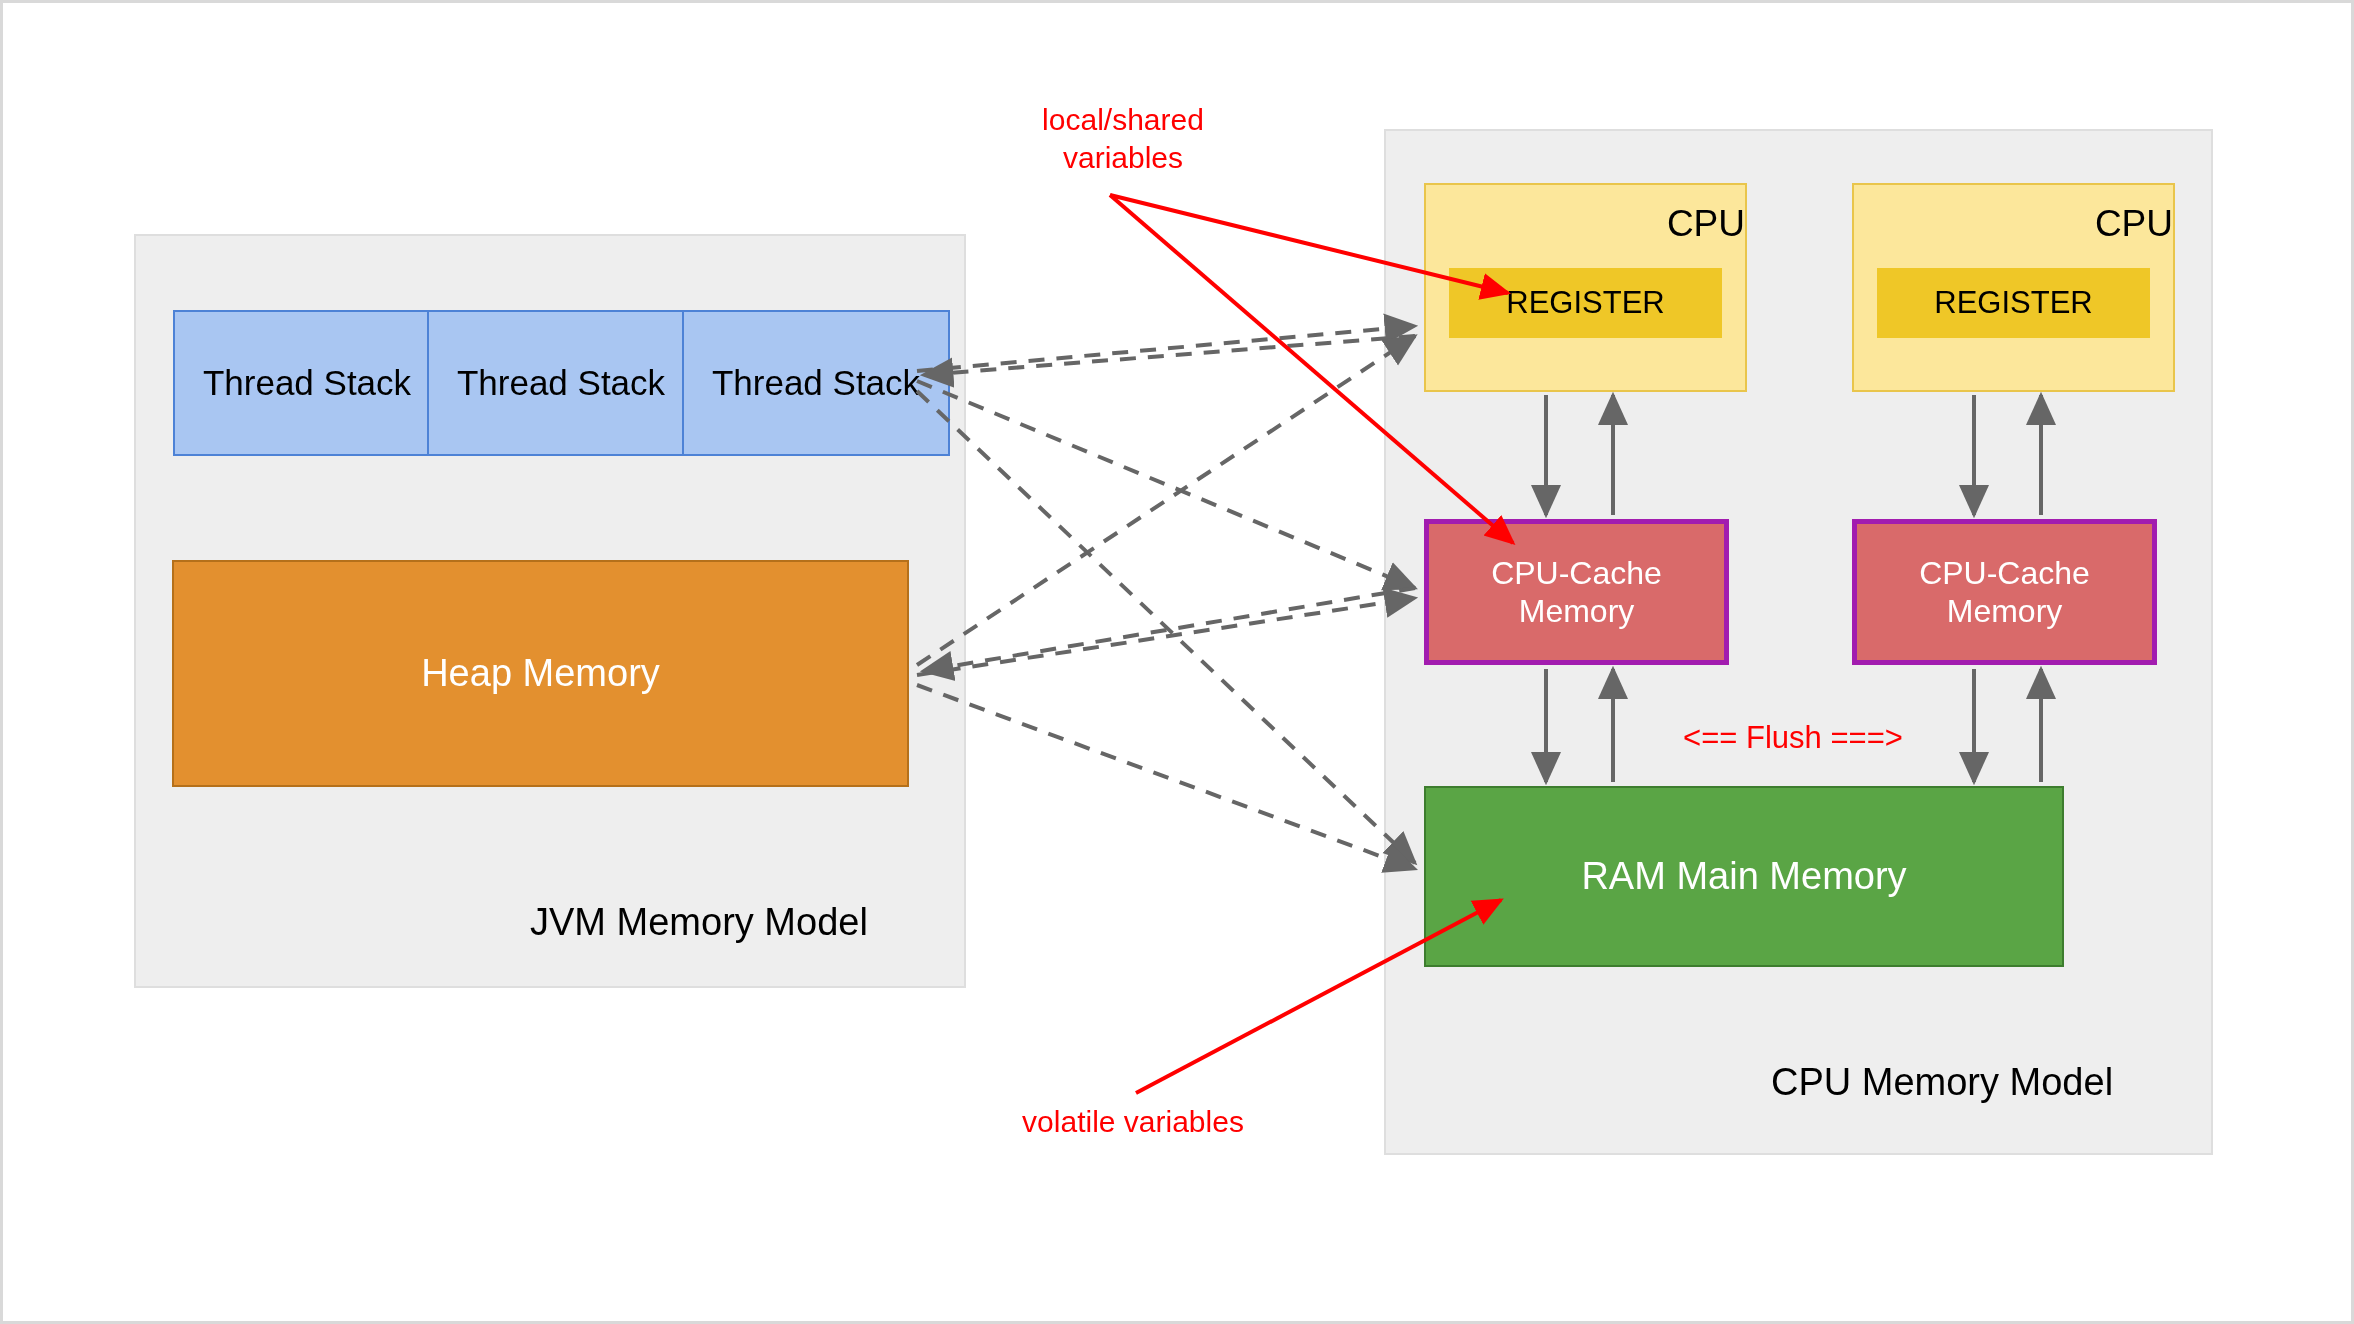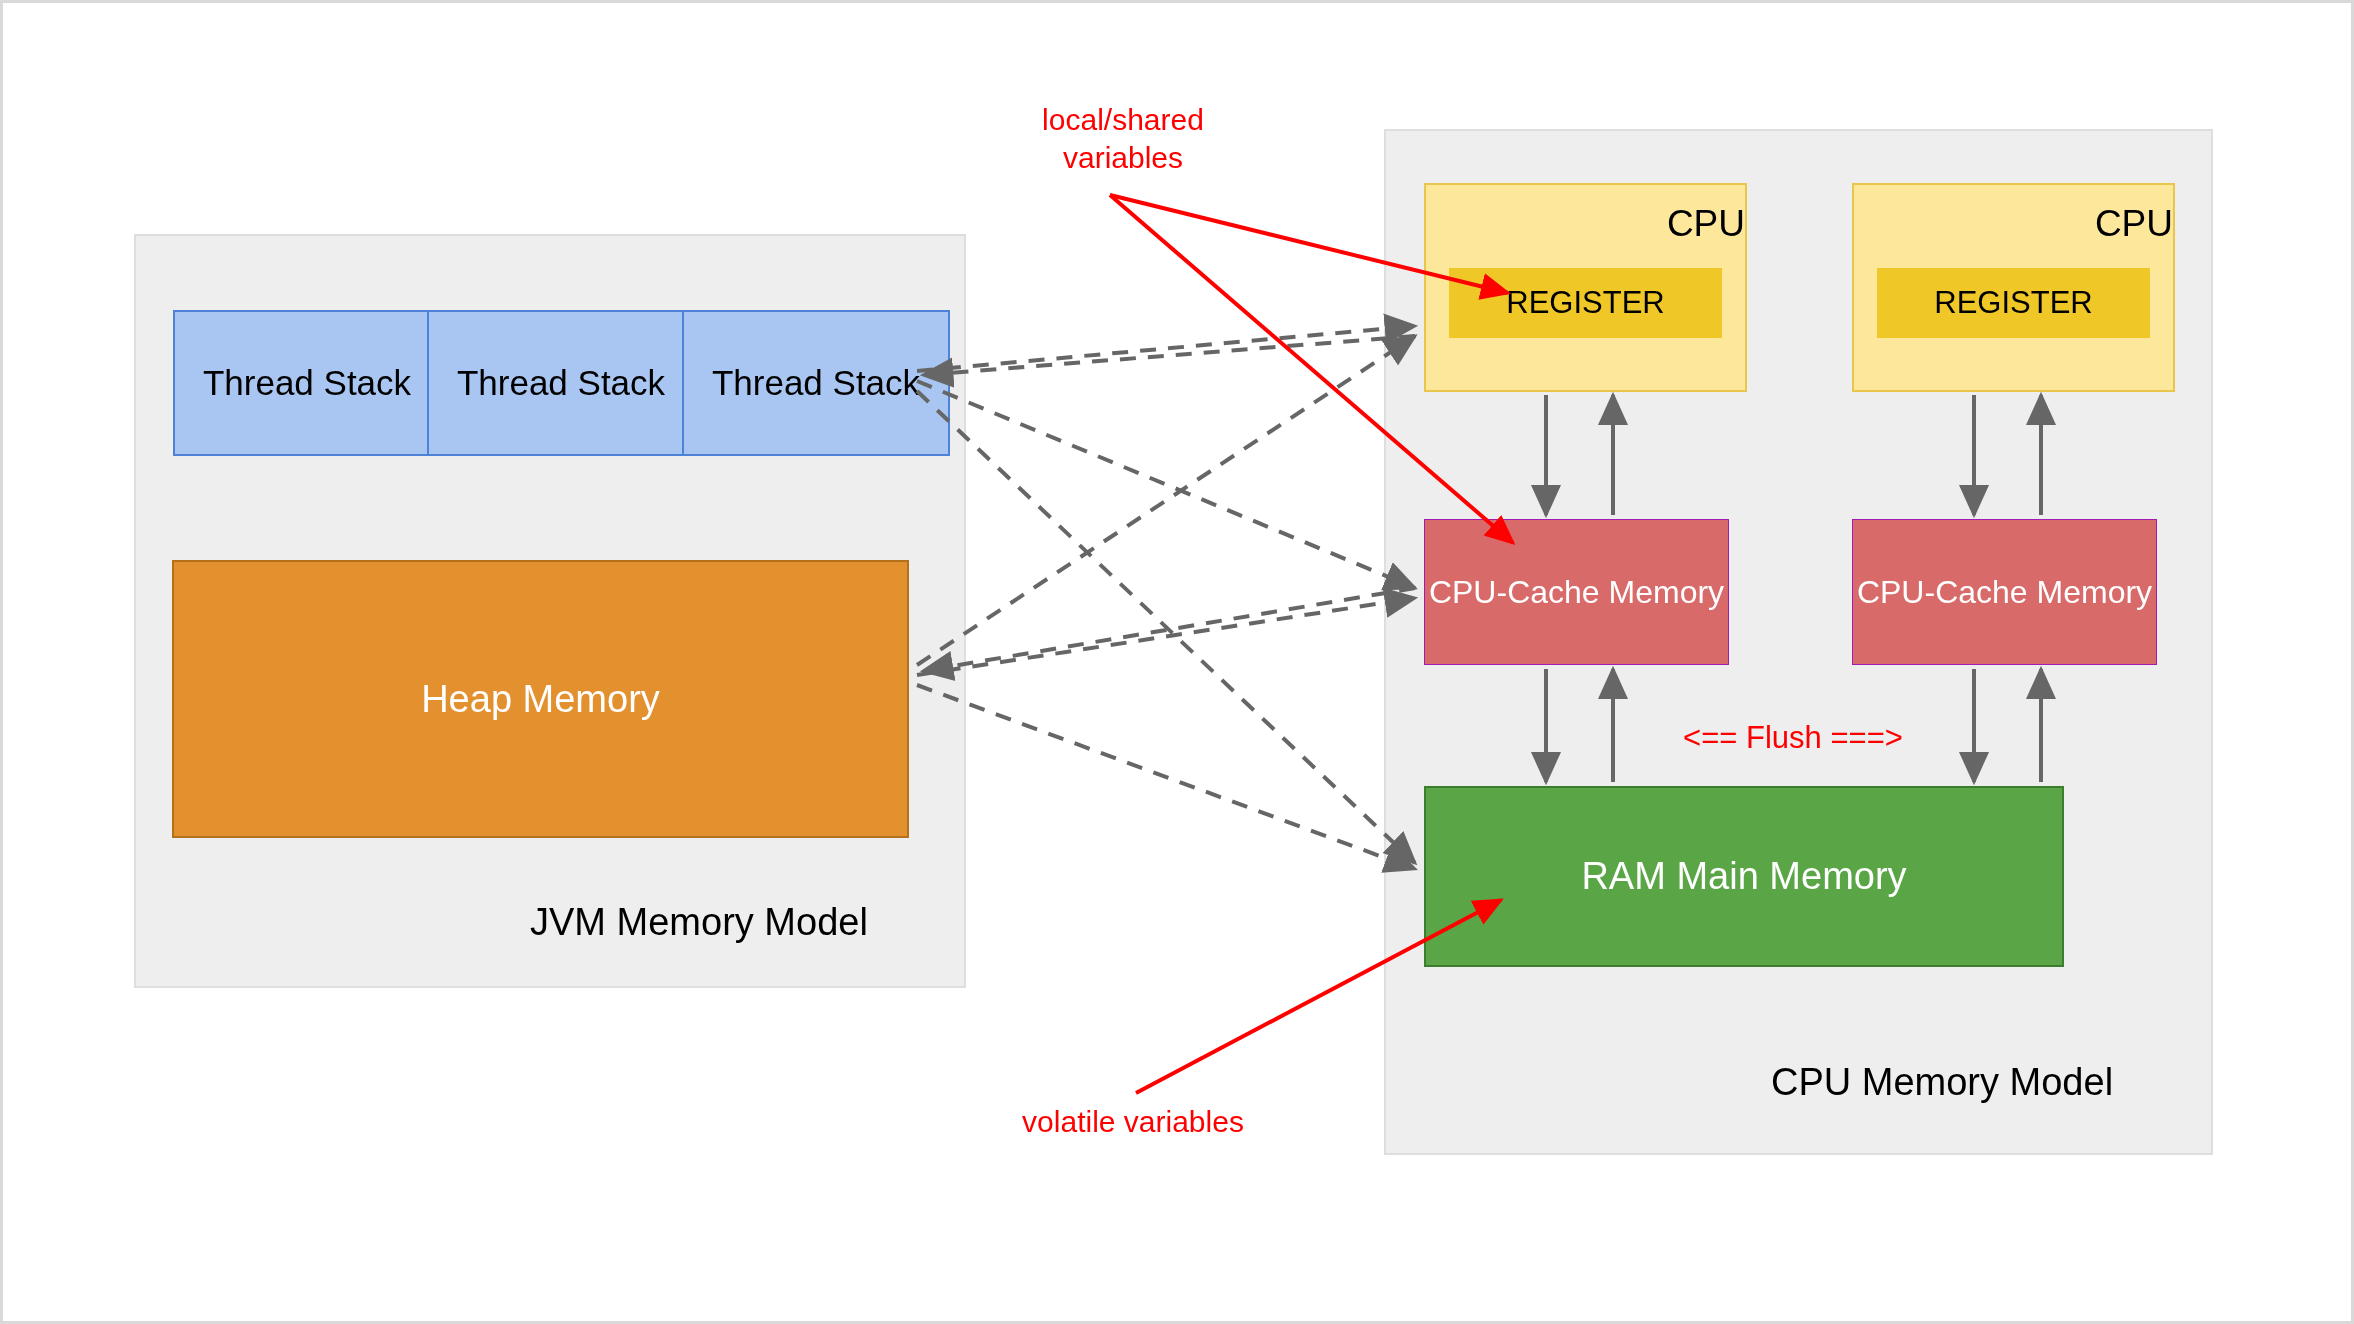--- a/index.html
+++ b/index.html
@@ -54,21 +54,21 @@
     font-size: 35px;
     width: 268px;
     height: 146px;
     top: 307px;
   }
   #thread-stack-0 { left: 170px; }
   #thread-stack-1 { left: 424px; }
   #thread-stack-2 { left: 679px; }
 
   #heap-memory {
-    left: 169px; top: 557px; width: 737px; height: 278px;
+    left: 169px; top: 557px; width: 737px; height: 227px;
     background: #e3902f;
     border: 2px solid #b5701a;
     color: #ffffff;
     font-size: 38px;
   }
 
   .cpu-box {
     position: absolute;
     background: #fce79b;
     border: 2px solid #e9c54b;
@@ -91,21 +91,21 @@
     left: 23px; right: 23px; top: 83px; height: 70px;
     background: #efc727;
     display: flex; align-items: center; justify-content: center;
     color: #000000;
     font-size: 31px;
   }
 
   .cache-box {
     position: absolute;
     background: #d96a6a;
-    border: 1px solid #a21caf;
+    border: 5px solid #a21caf;
     box-sizing: border-box;
     width: 305px;
     height: 146px;
     top: 516px;
     color: #ffffff;
     font-size: 32px;
     display: flex; align-items: center; justify-content: center;
     text-align: center;
     line-height: 1.2;
   }

